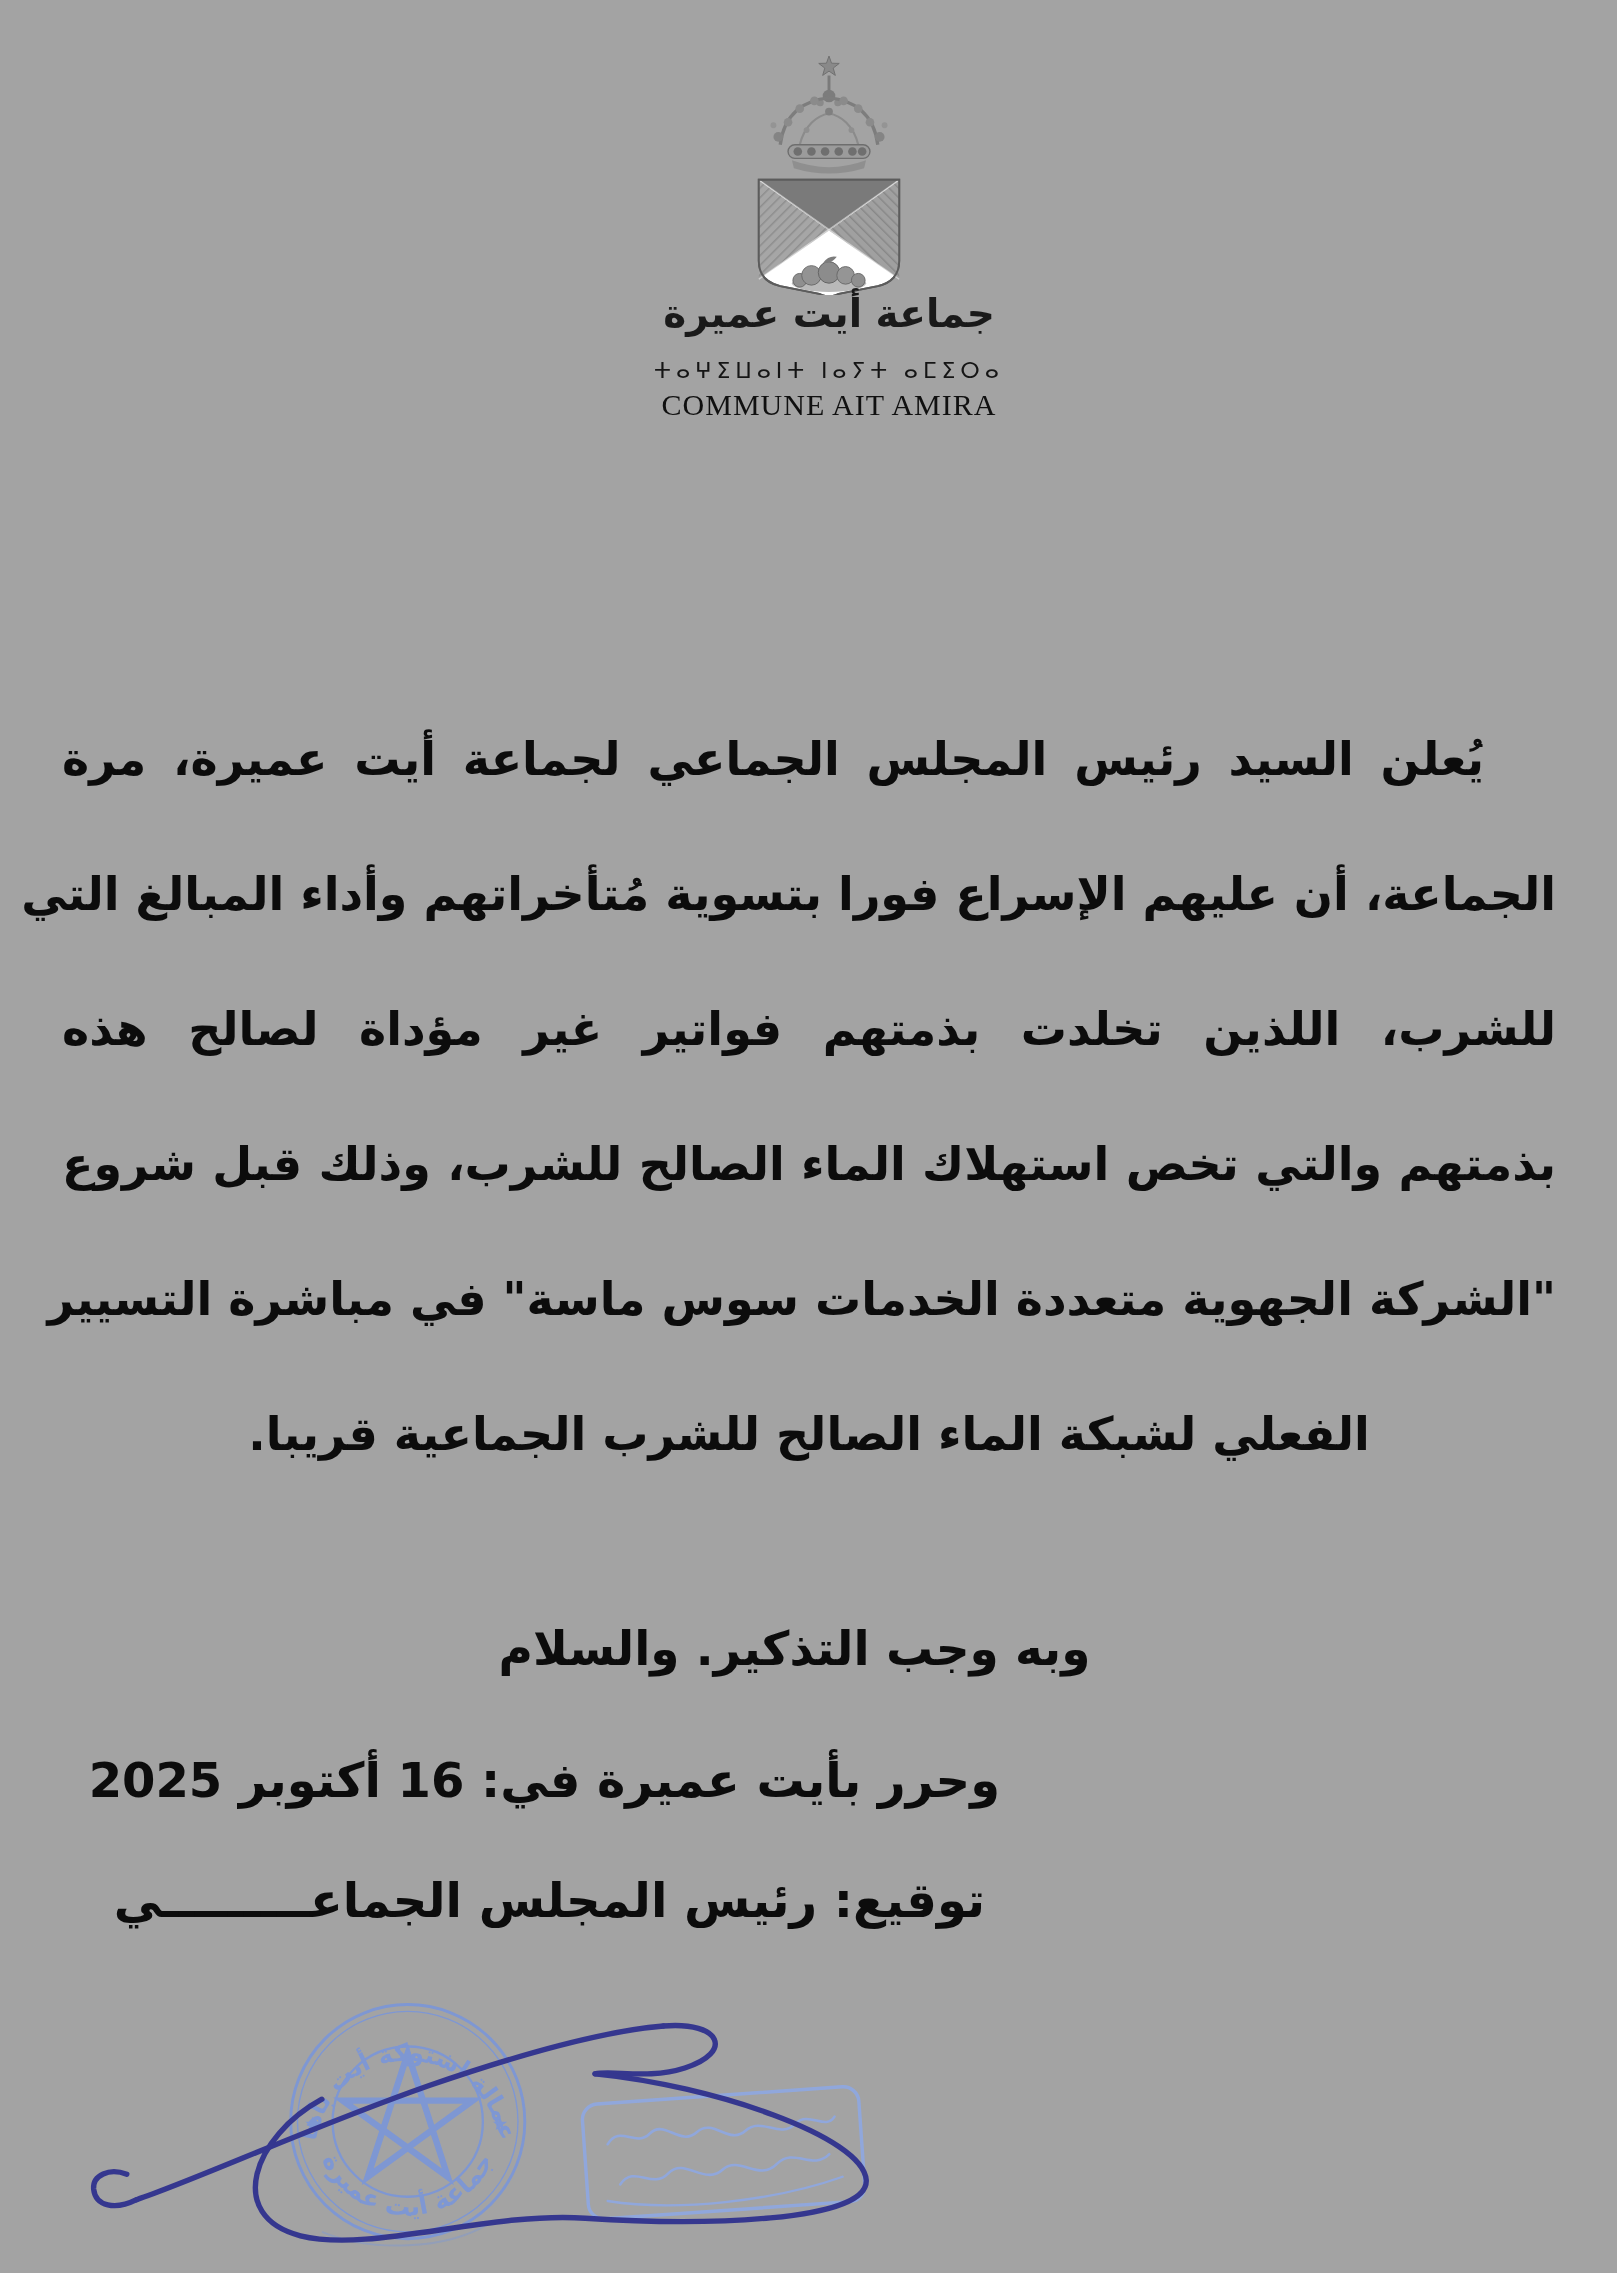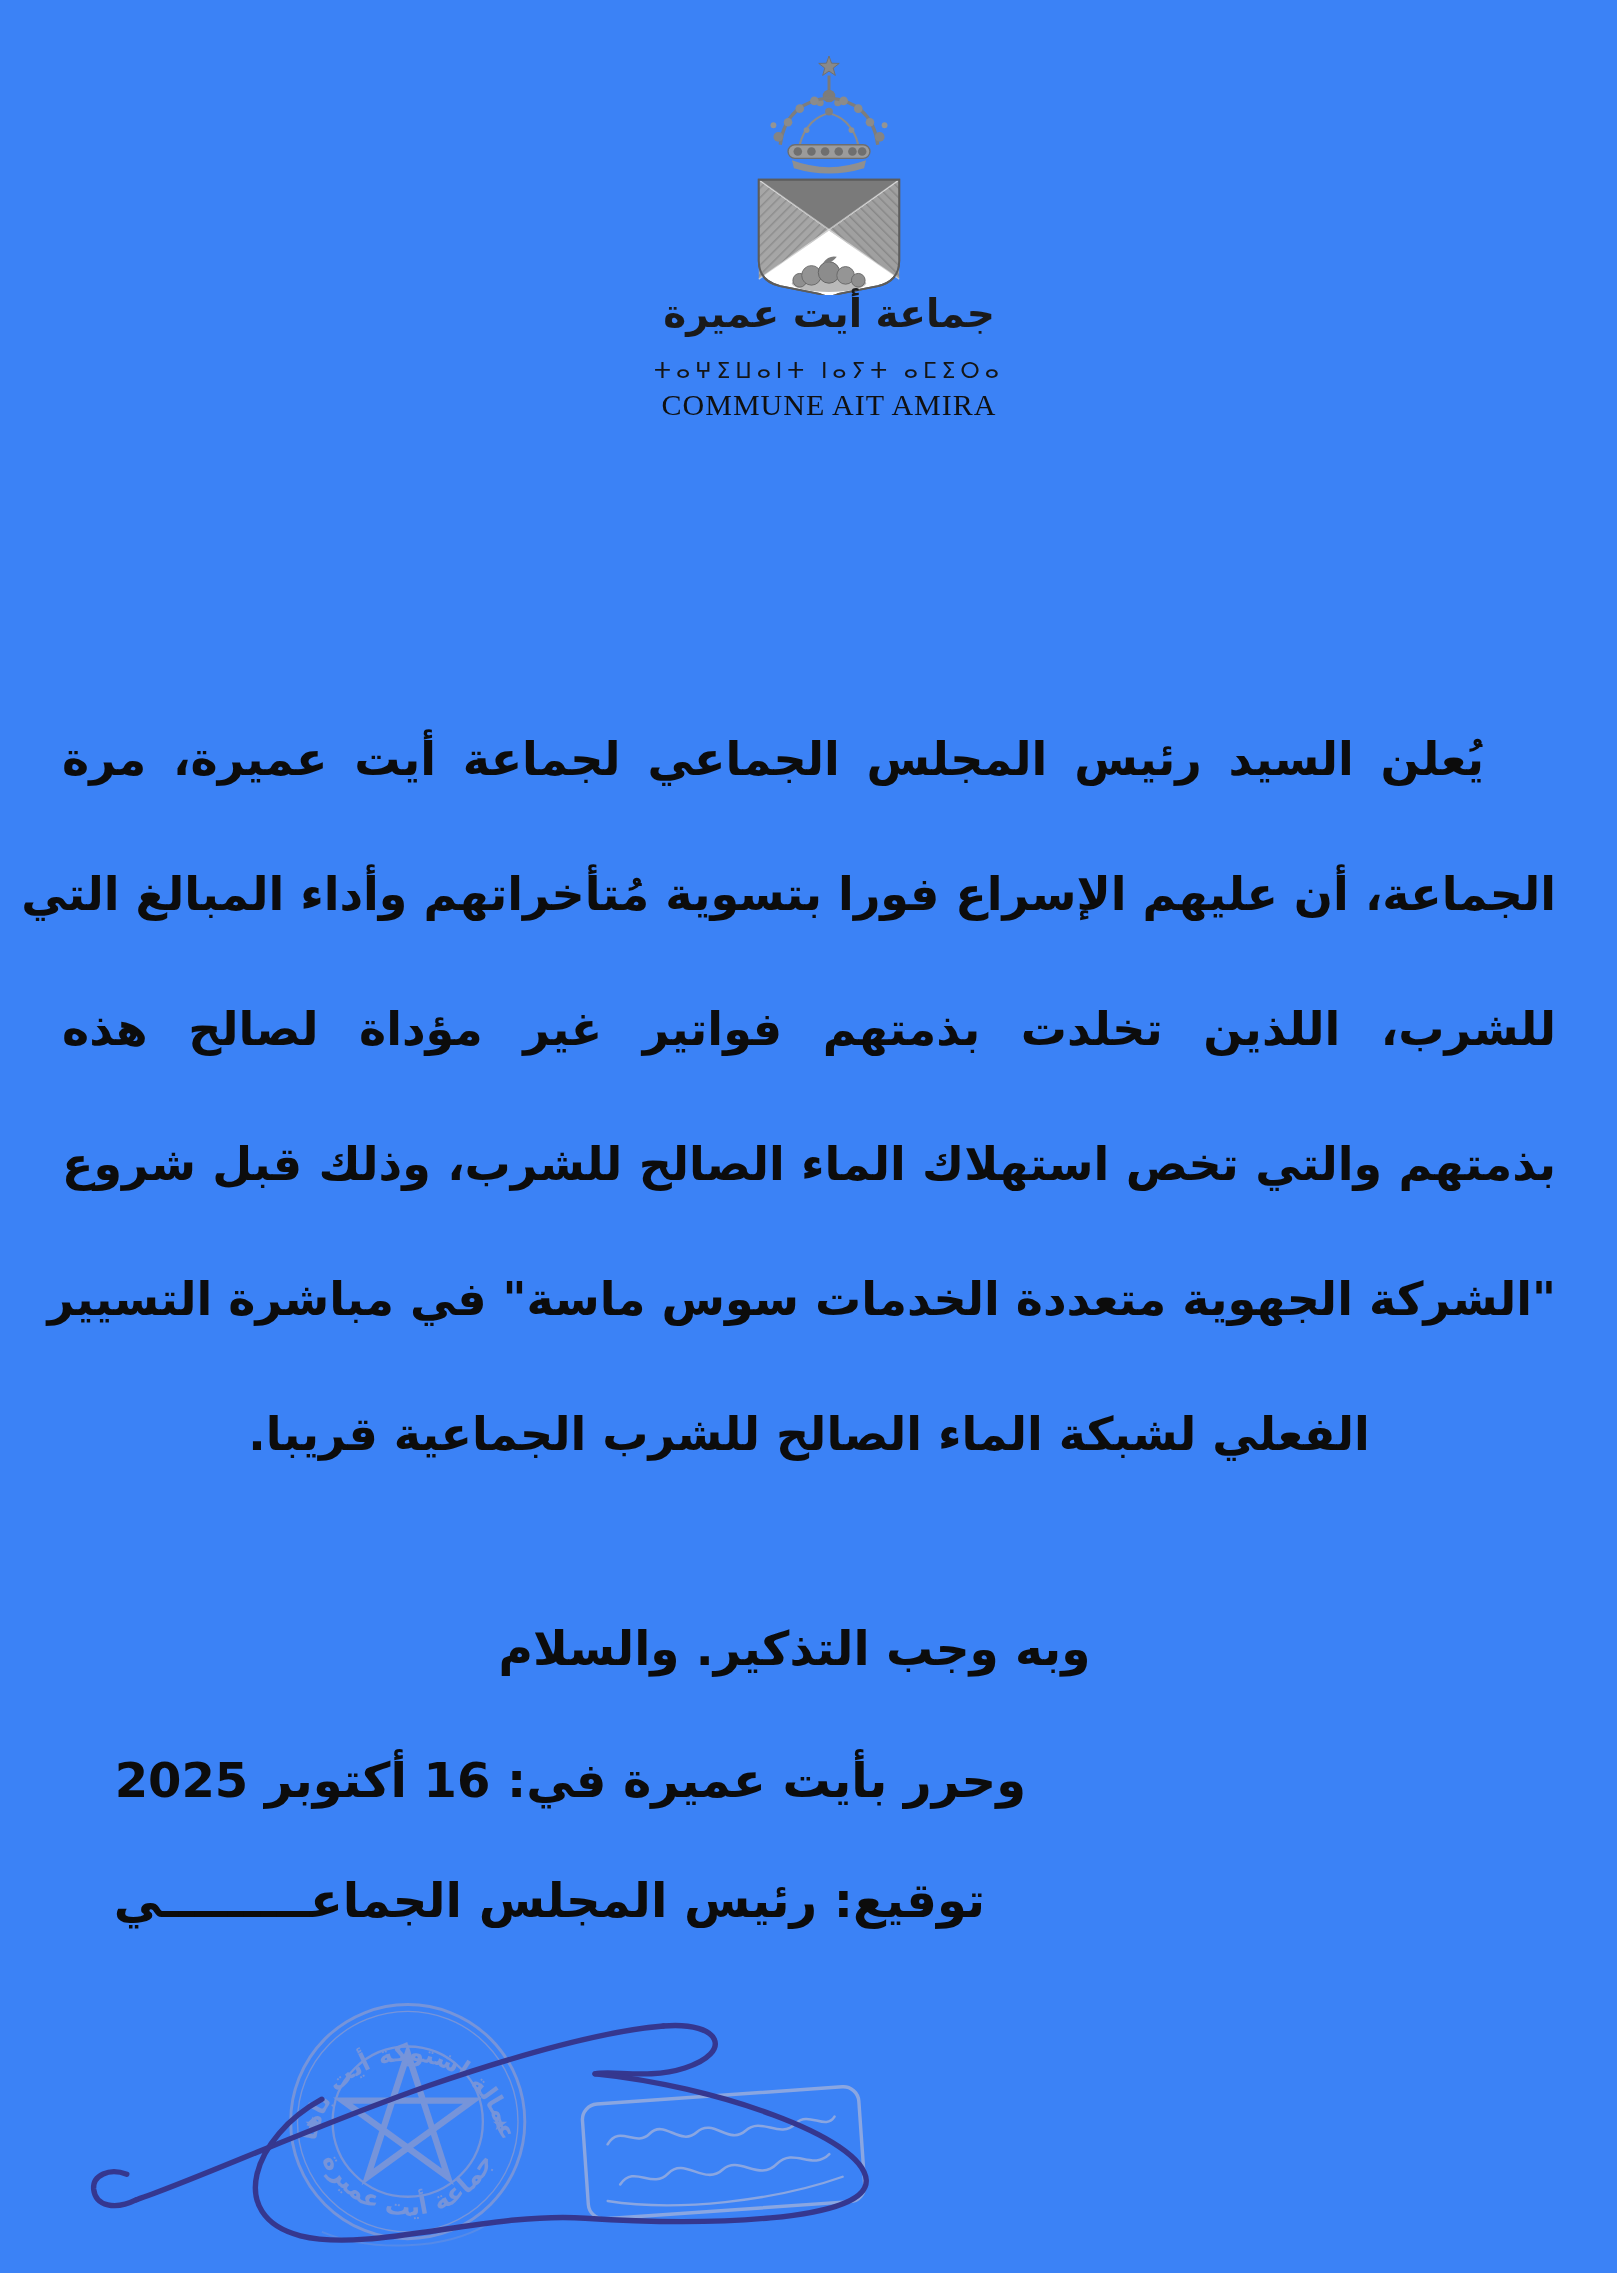--- a/index.html
+++ b/index.html
@@ -1,20 +1,20 @@
 <!DOCTYPE html>
 <html lang="ar"><head>
 <meta charset="utf-8">
 <style>
   html,body { margin:0; padding:0; background:#e8e8e8; }
   .page {
     position:relative;
     width:1618px; height:2273px;
     margin:0 auto;
-    background:#3b82f6;
+    background:#a3a3a3;
     overflow:hidden;
     font-family:"DejaVu Sans", sans-serif;
     color:#0c0c0c;
   }
   
   .header {
     position:absolute; left:556px; top:51px; width:546px;
     display:flex; flex-direction:column; align-items:center;
   }
   .emblem { width:156px; height:244px; }
@@ -51,21 +51,21 @@
   }
   .body-line.first { padding-right:72px; }
   .body-line.last  { text-align:center; text-align-last:center; }
   .closing-line {
     position:absolute; left:0; right:29px; top:1601px;
     text-align:center; direction:rtl;
     font-size:47px; font-weight:bold;margin-top:20px;
   }
   
   .date-line {
-    position:absolute; right:592px; top:1752px;
+    position:absolute; right:618px; top:1752px;
     direction:rtl; white-space:nowrap;
     font-size:48px; font-weight:bold;
   }
   .sig-line {
     position:absolute; right:633px; top:1872px;
     direction:rtl; white-space:nowrap;
     font-size:48px; font-weight:bold;
   }
   
   .stamp-zone { position:absolute; left:78px; top:1980px; width:878px; height:294px; }

